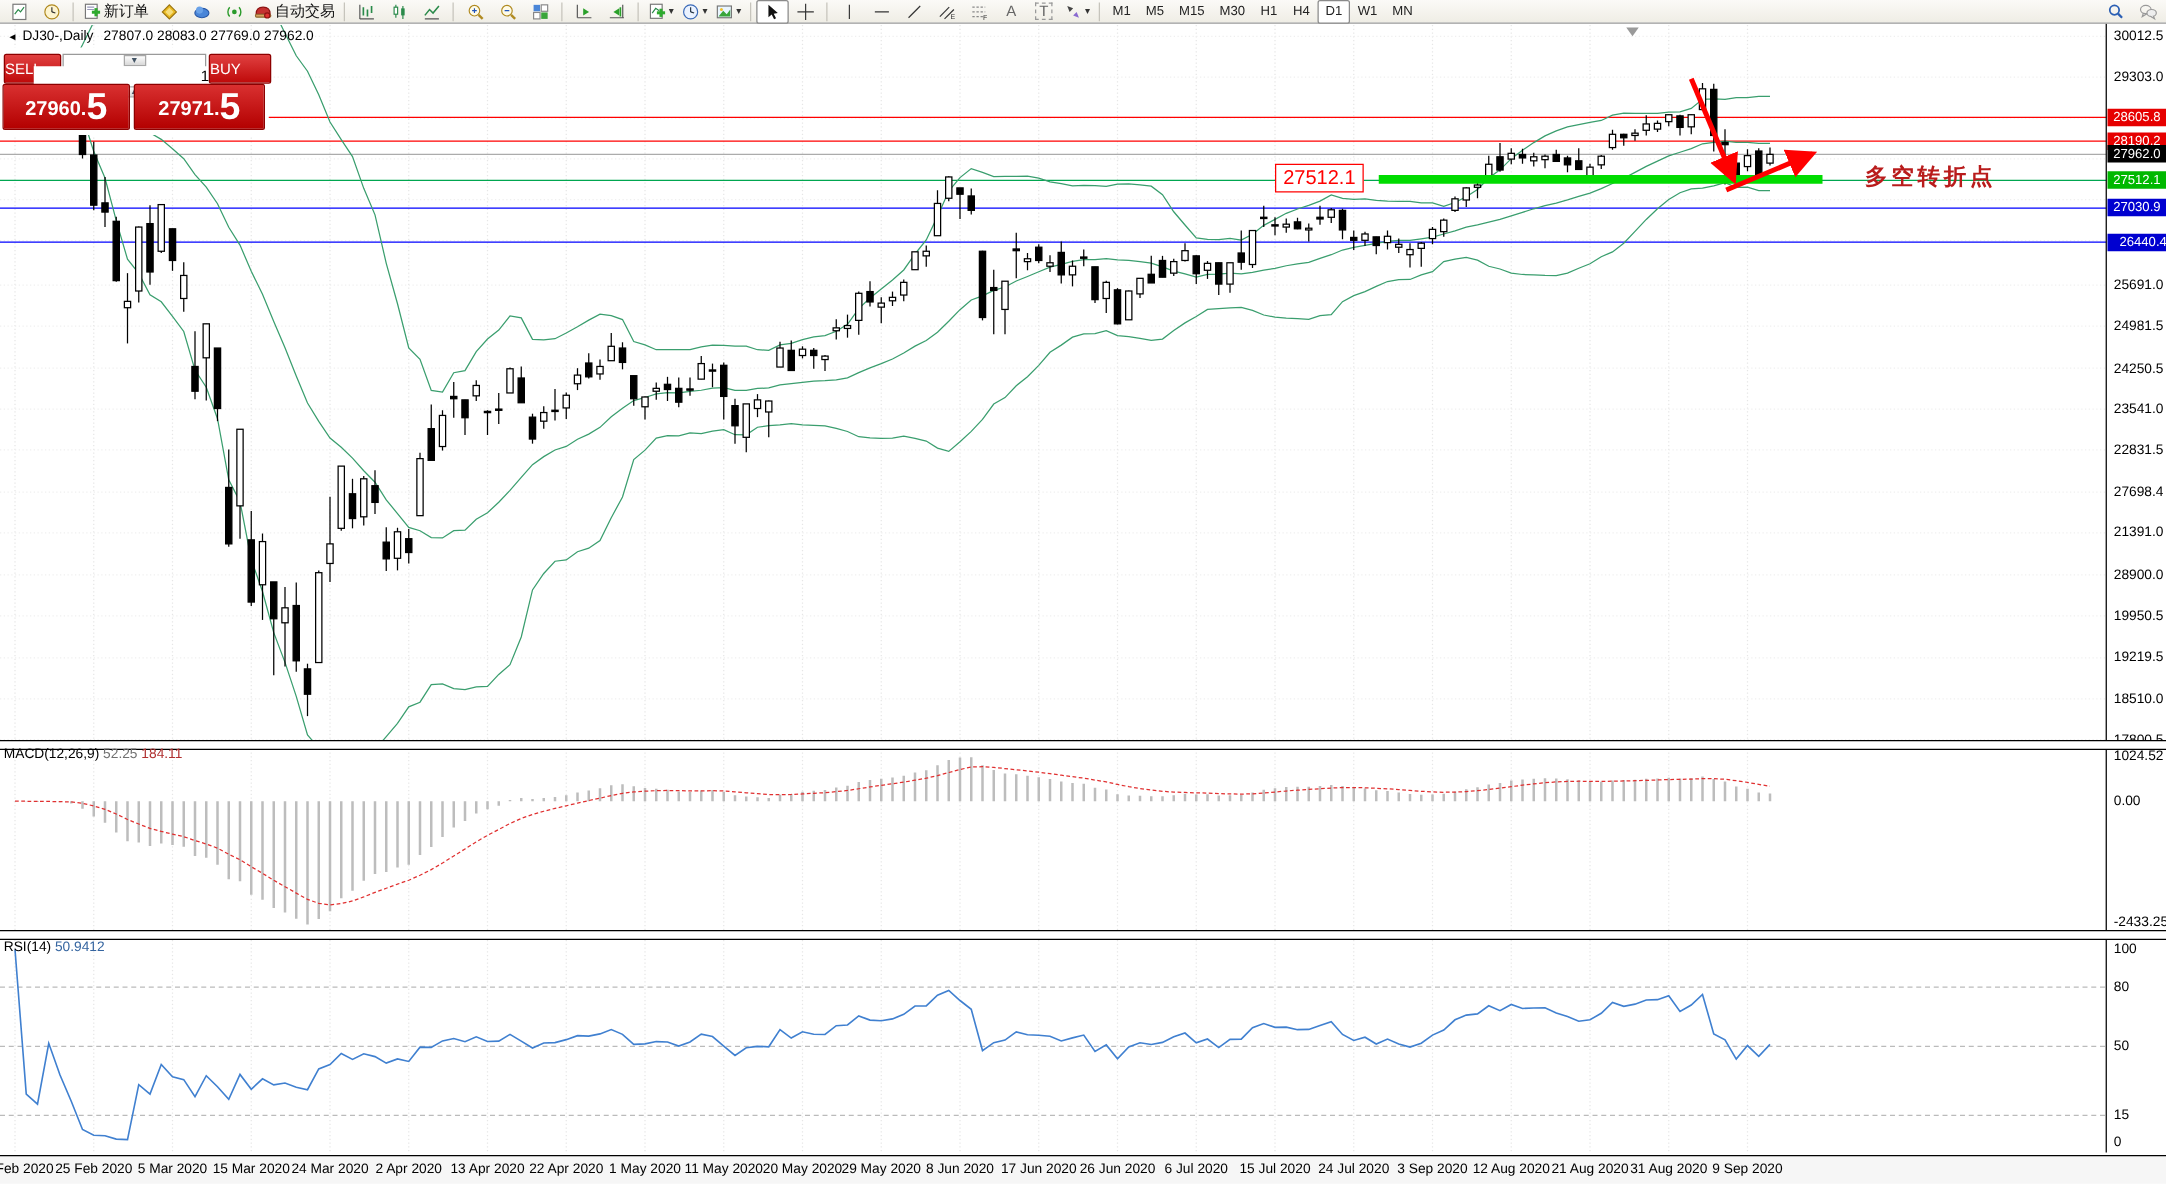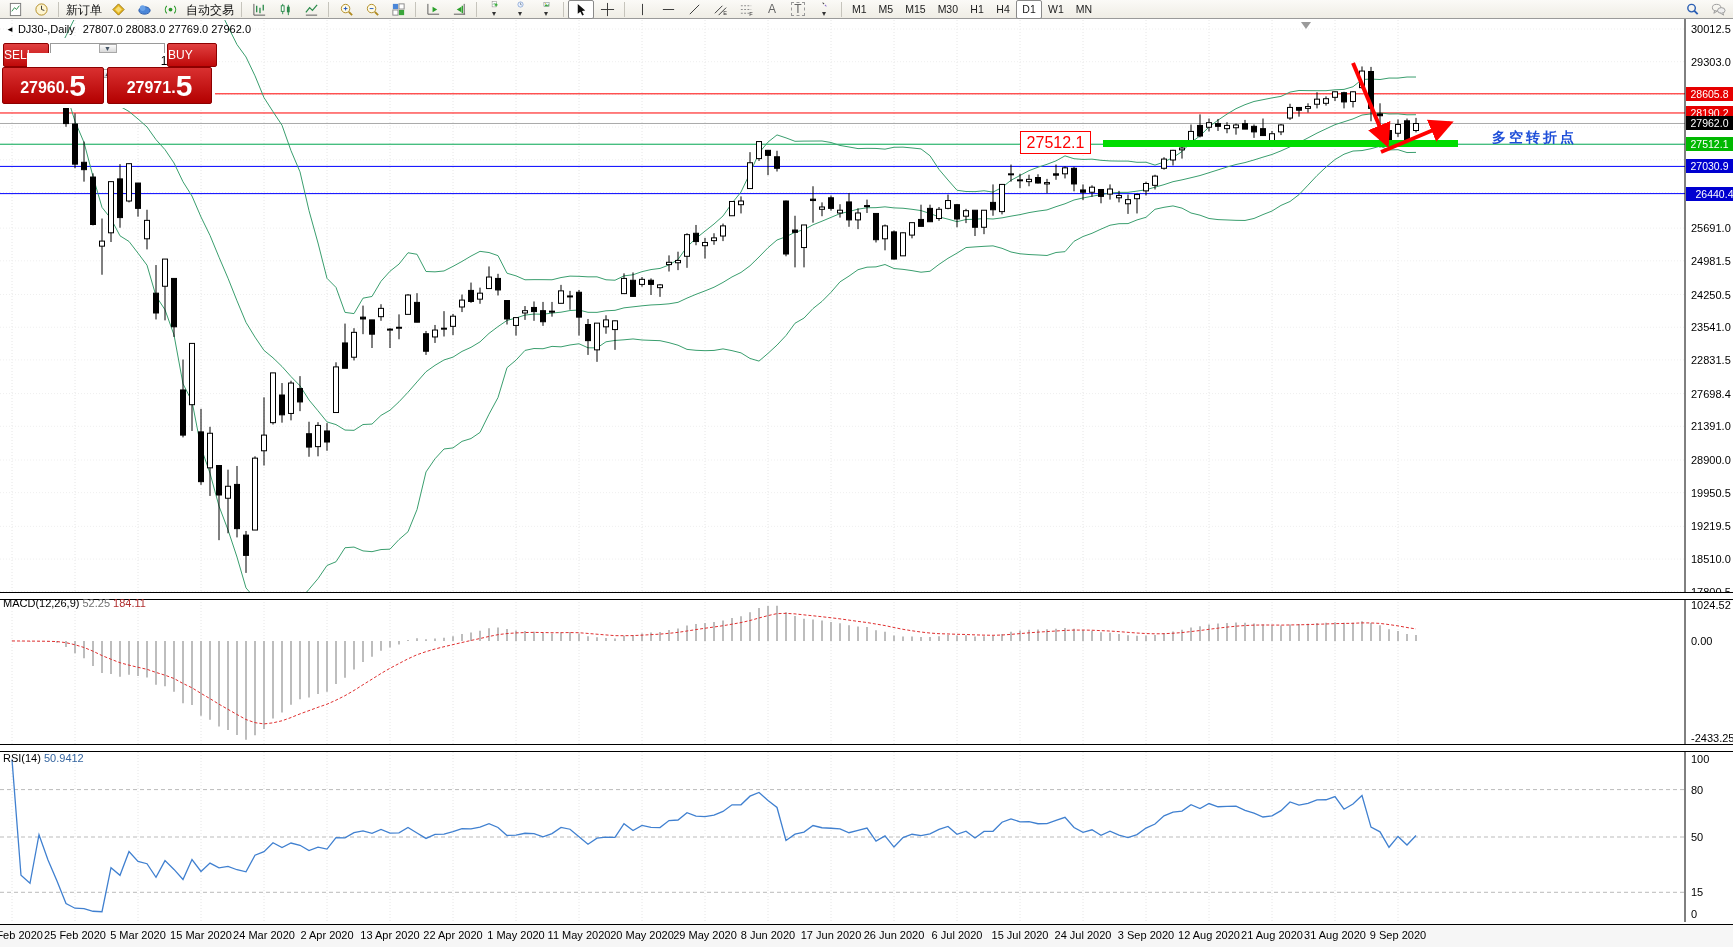--- a/index.html
+++ b/index.html
@@ -3,21 +3,21 @@
 <meta charset="utf-8">
 <style>
   html,body{margin:0;padding:0;width:1733px;height:947px;overflow:hidden;background:#fff;
     font-family:"Liberation Sans",sans-serif;}
   #app{position:relative;width:1733px;height:947px;}
   
   #toolbar{position:absolute;left:0;top:0;width:1733px;height:19px;
     background:linear-gradient(#FBFAF7,#EFEDE5);border-bottom:1px solid #9a9a9a;
     display:flex;align-items:center;padding:0 2px;box-sizing:border-box;z-index:50;}
   .tb-btn{height:17px;min-width:20px;display:flex;align-items:center;justify-content:center;
-    padding:0 2px;border:1px solid transparent;border-radius:2px;gap:2px;cursor:default;flex-direction:column;}
+    padding:0 2px;border:1px solid transparent;border-radius:2px;gap:2px;cursor:default;}
   .tb-btn.active{background:#fff;border:1px solid #8a8a8a;}
   .tb-btn .lbl{font-size:12px;color:#111;white-space:nowrap;}
   .tb-sep{width:1px;height:15px;background:#c6c4bc;margin:0 4px;}
   .ti{width:15px;height:15px;display:block;}
   .caret{font-size:8px;color:#333;line-height:1;}
   .tf .lbl{font-size:10.5px;color:#222;padding:0 3px;}
   .glyph{font-size:12px;color:#111;line-height:1;}
   #tb-right{margin-left:auto;display:flex;align-items:center;}
   
   #main-svg{position:absolute;left:0;top:0;z-index:1;}
@@ -50,22 +50,22 @@
   .tile{position:absolute;top:29px;height:37px;background:linear-gradient(#D93030,#B30000);
     border:1px solid #8d0000;border-radius:2px;color:#fff;display:flex;align-items:flex-end;
     justify-content:center;padding-bottom:2px;box-sizing:border-box;}
   #sell-tile{left:2px;width:102px;} #buy-tile{left:107px;width:105px;}
   .p-main{font-size:16px;font-weight:bold;line-height:26px;}
   .p-big{font-size:30px;font-weight:bold;line-height:30px;}
   
   #price-tag-box{position:absolute;left:1020px;top:131px;width:69px;height:21px;z-index:15;
     border:1px solid #FF0000;background:#fff;color:#FF0000;font-size:16px;text-align:center;
     line-height:21px;}
-  #turning-point{position:absolute;left:1492px;top:129px;z-index:15;color:#1d4ed8;
-    font-size:14px;font-weight:bold;letter-spacing:3px;white-space:nowrap;}
+  #turning-point{position:absolute;left:1492px;top:129px;z-index:15;color:#b91c1c;
+    font-size:18px;font-weight:bold;letter-spacing:3px;white-space:nowrap;}
 </style>
 </head>
 <body>
 
 <div id="app">
 
   <div id="toolbar">
     <div class="tb-btn">
       <svg class="ti" viewBox="0 0 16 16">
           <rect x="2.5" y="1.5" width="11" height="13" fill="#fff" stroke="#777"></rect>

